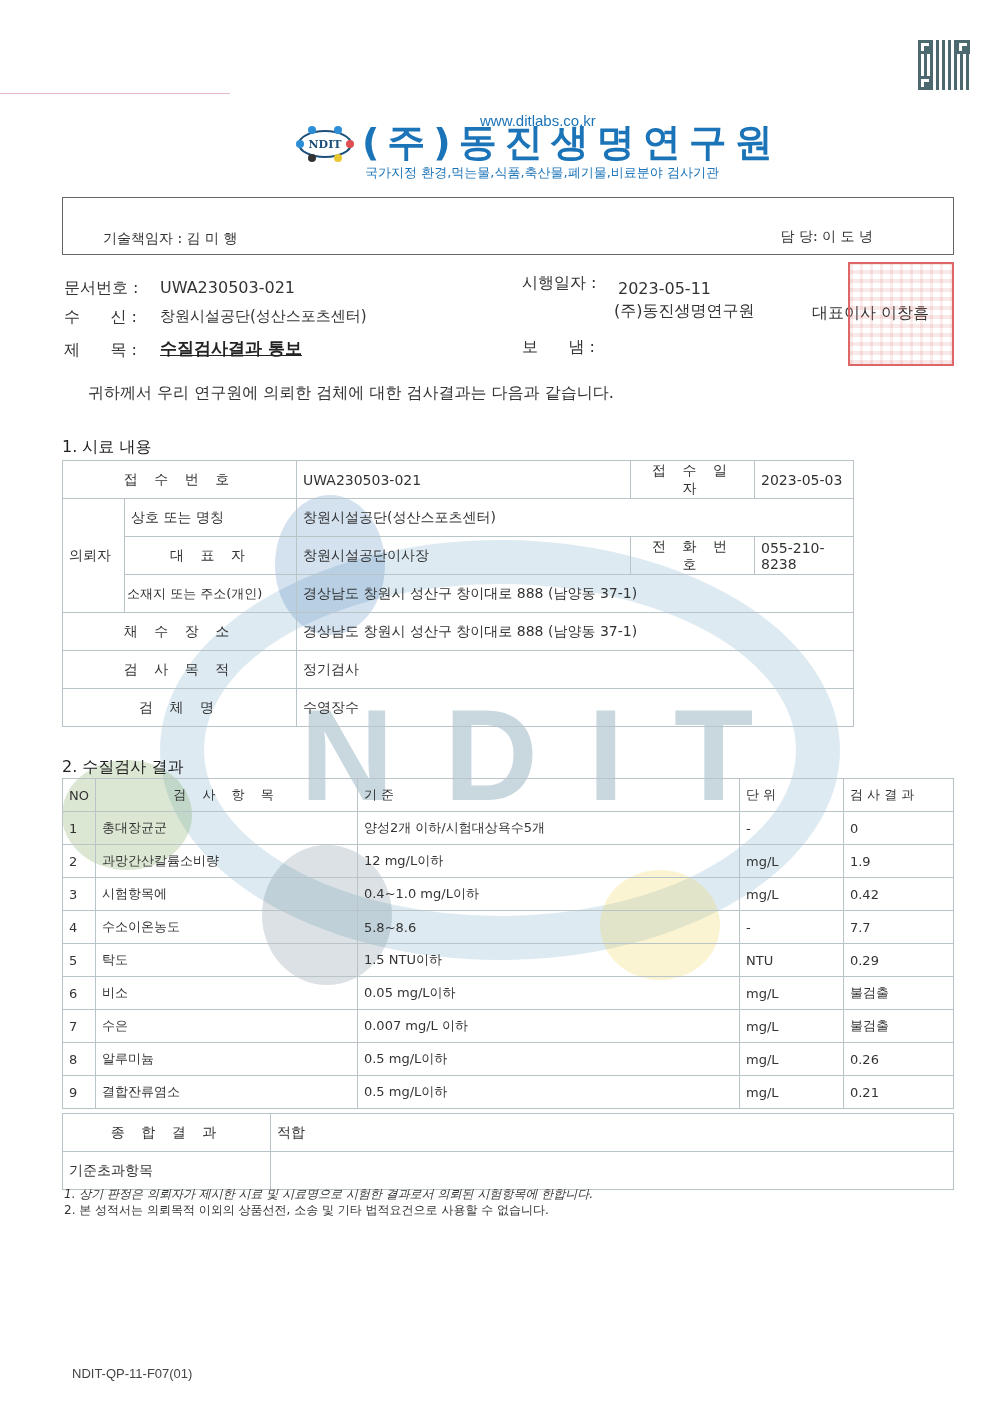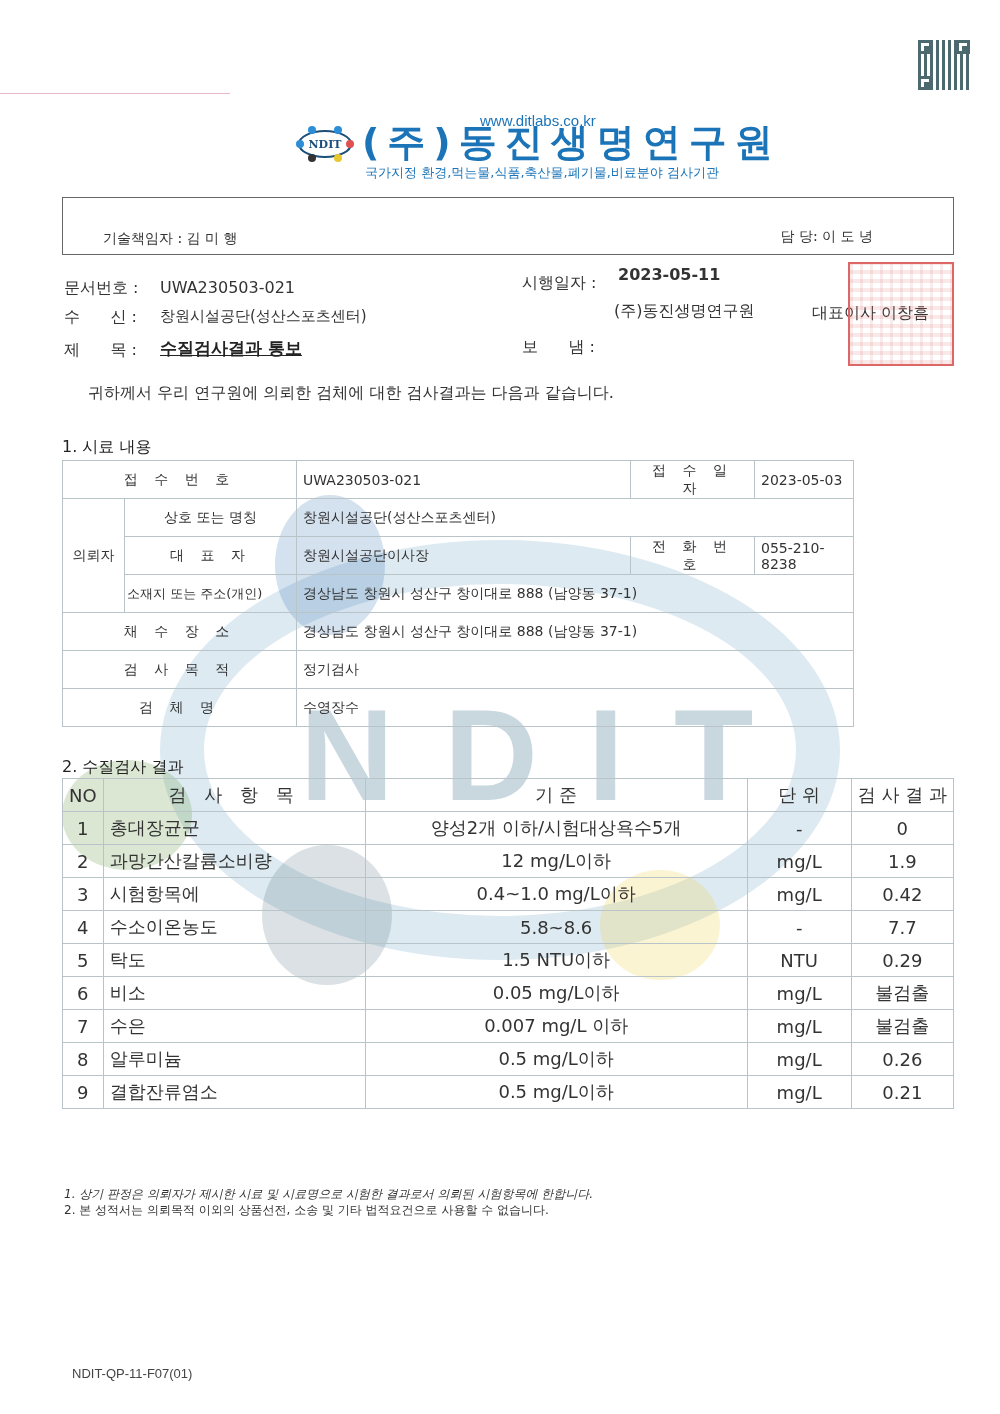--- a/index.html
+++ b/index.html
@@ -18,25 +18,25 @@
   .addr1{left:30px;top:6px;}
   .addr2{left:40px;top:32px;}
   .addr3{right:80px;top:30px;}
   .meta{font-size:16px;color:#333;}
   .subj{font-size:17px;font-weight:bold;text-decoration:underline;color:#222;}
   .stamp{left:848px;top:262px;width:106px;height:104px;border:2px solid #d66;box-sizing:border-box;background:repeating-linear-gradient(0deg,rgba(214,102,102,.15) 0 4px,transparent 4px 9px),repeating-linear-gradient(90deg,rgba(214,102,102,.12) 0 3px,transparent 3px 10px);}
   .h2{font-size:16px;color:#222;}
   table{border-collapse:collapse;position:absolute;font-size:14px;color:#333;}
   td{border:1px solid #b8c4c8;padding:0 6px;height:37px;}
   .t1{left:62px;top:460px;width:792px;border:1.5px solid #555;}
-  .t2{left:62px;top:778px;width:892px;border:1.5px solid #555;font-size:18px;}
+  .t2{left:62px;top:778px;width:892px;border:1.5px solid #555;font-size:13px;}
   .t2 td{height:32px;}
   .t3{left:62px;top:1113px;width:892px;border:1.5px solid #555;}
   .lbl{text-align:center;letter-spacing:6px;}
-  .c{text-align:center;}
+  .c{}
   .foot{font-size:12px;color:#333;}
   .wm{left:300px;top:680px;font-size:130px;font-weight:bold;color:rgba(60,110,140,.28);letter-spacing:50px;font-family:"Liberation Sans",sans-serif;}
   .ring{left:160px;top:540px;width:680px;height:420px;border:44px solid rgba(100,160,190,.22);border-radius:50%;box-sizing:border-box;}
   .dot{border-radius:50%;}
 </style>
 </head>
 <body>
 
 <div class="abs ring"></div>
 <div class="abs dot" style="left:275px;top:495px;width:110px;height:140px;background:rgba(60,120,180,.22);"></div>
@@ -72,21 +72,21 @@
 </div>
 
 <div class="abs meta" style="left:64px;top:278px;">문서번호 :</div>
 <div class="abs meta" style="left:160px;top:278px;">UWA230503-021</div>
 <div class="abs meta" style="left:64px;top:307px;white-space:pre;">수      신 :</div>
 <div class="abs meta" style="left:160px;top:307px;font-size:15px;">창원시설공단(성산스포츠센터)</div>
 <div class="abs meta" style="left:64px;top:340px;white-space:pre;">제      목 :</div>
 <div class="abs subj" style="left:160px;top:337px;text-align:right;">수질검사결과 통보</div>
 
 <div class="abs meta" style="left:522px;top:273px;">시행일자 :</div>
-<div class="abs meta" style="left:618px;top:265px;font-weight:bold;">2023-05-11</div>
+<div class="abs meta" style="left:618px;top:279px;">2023-05-11</div>
 <div class="abs meta" style="left:522px;top:303px;white-space:pre;margin-top:34px;">보      냄 :</div>
 <div class="abs meta" style="left:614px;top:301px;font-size:16px;">(주)동진생명연구원</div>
 <div class="abs meta" style="left:812px;top:303px;">대표이사 이창흠</div>
 <div class="abs stamp"></div>
 
 <div class="abs meta" style="left:88px;top:383px;font-family:'DejaVu Serif',serif;">귀하께서 우리 연구원에 의뢰한 검체에 대한 검사결과는 다음과 같습니다.</div>
 
 <div class="abs h2" style="left:62px;top:437px;">1. 시료 내용</div>
 <table class="t1">
   <colgroup>
@@ -215,19 +215,27 @@
       </tr>
 </tbody>
   </table>
 
 <table class="t3">
   <colgroup>
       <col style="width:208px">
       <col>
     </colgroup>
   <tbody>
+      <tr>
+    <td class="lbl">종 합 결 과</td>
+    <td>적합</td>
+  </tr>
+  <tr>
+    <td class="c">기준초과항목</td>
+    <td></td>
+  </tr>
 </tbody>
   </table>
 
 <div class="abs foot" style="left:64px;top:1186px;font-style:italic;">1. 상기 판정은 의뢰자가 제시한 시료 및 시료명으로 시험한 결과로서 의뢰된 시험항목에 한합니다.</div>
 <div class="abs foot" style="left:64px;top:1202px;">2. 본 성적서는 의뢰목적 이외의 상품선전, 소송 및 기타 법적요건으로 사용할 수 없습니다.</div>
 
 <div class="abs" style="left:72px;top:1366px;font-size:13px;color:#444;font-family:'Liberation Sans',sans-serif;">NDIT-QP-11-F07(01)</div>
 
 </body></html>

